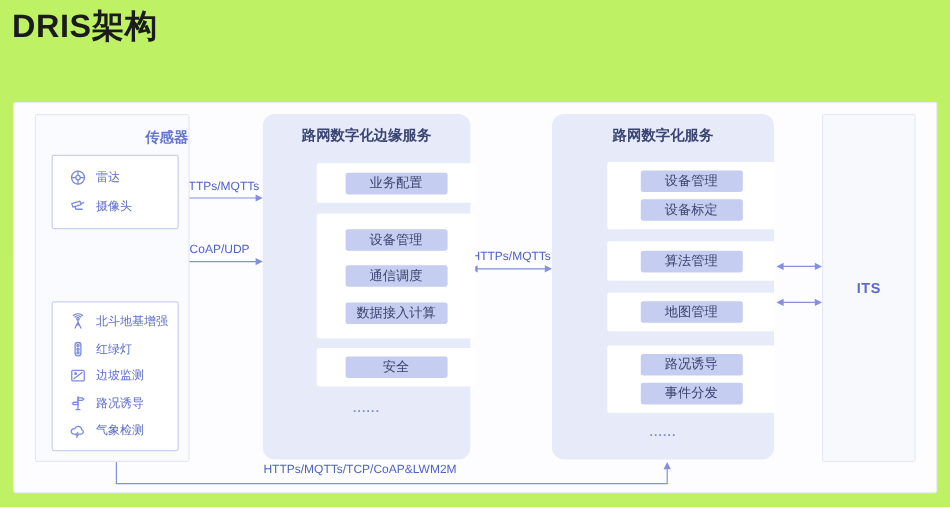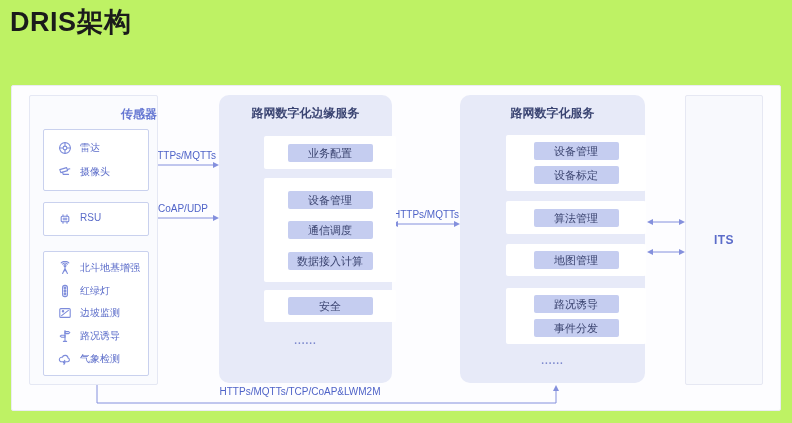--- a/index.html
+++ b/index.html
@@ -87,29 +87,20 @@
       <div class="sensor-row">
         <svg class="sicon" viewBox="0 0 14 14">
           <path d="M1.8 4.6 L8.6 2.6 L9.6 5.6 L2.8 7.6 Z"></path>
           <path d="M9.6 4.4 L11.8 3.8"></path>
           <path d="M4.6 7.4 L5.2 9.4 H10.5"></path>
         </svg>
         <span class="lbl">摄像头</span>
       </div>
     </div>
 
-    <div class="sensor-group" style="top:106px;height:34px;">
-      <div class="sensor-row">
-        <svg class="sicon" viewBox="0 0 14 14">
-          <rect x="3.2" y="4.2" width="7.6" height="5.6" rx="1"></rect>
-          <path d="M5 4.2V2.8 M9 4.2V2.8 M5 9.8V11.2 M9 9.8V11.2 M5.2 6.2H8.8 M5.2 7.8H8.8"></path>
-        </svg>
-        <span class="lbl">RSU</span>
-      </div>
-    </div>
 
     <div class="sensor-group" style="top:155px;height:125px;">
       <div class="sensor-row">
         <svg class="sicon" viewBox="0 0 14 14">
           <circle cx="7" cy="4.6" r="1"></circle>
           <path d="M7 5.6V10 M4.6 12.4 L7 7.4 L9.4 12.4"></path>
           <path d="M4.6 3.2 a3.4 3.4 0 0 1 4.8 0 M3.2 1.9 a5.4 5.4 0 0 1 7.6 0"></path>
         </svg>
         <span class="lbl">北斗地基增强</span>
       </div>

